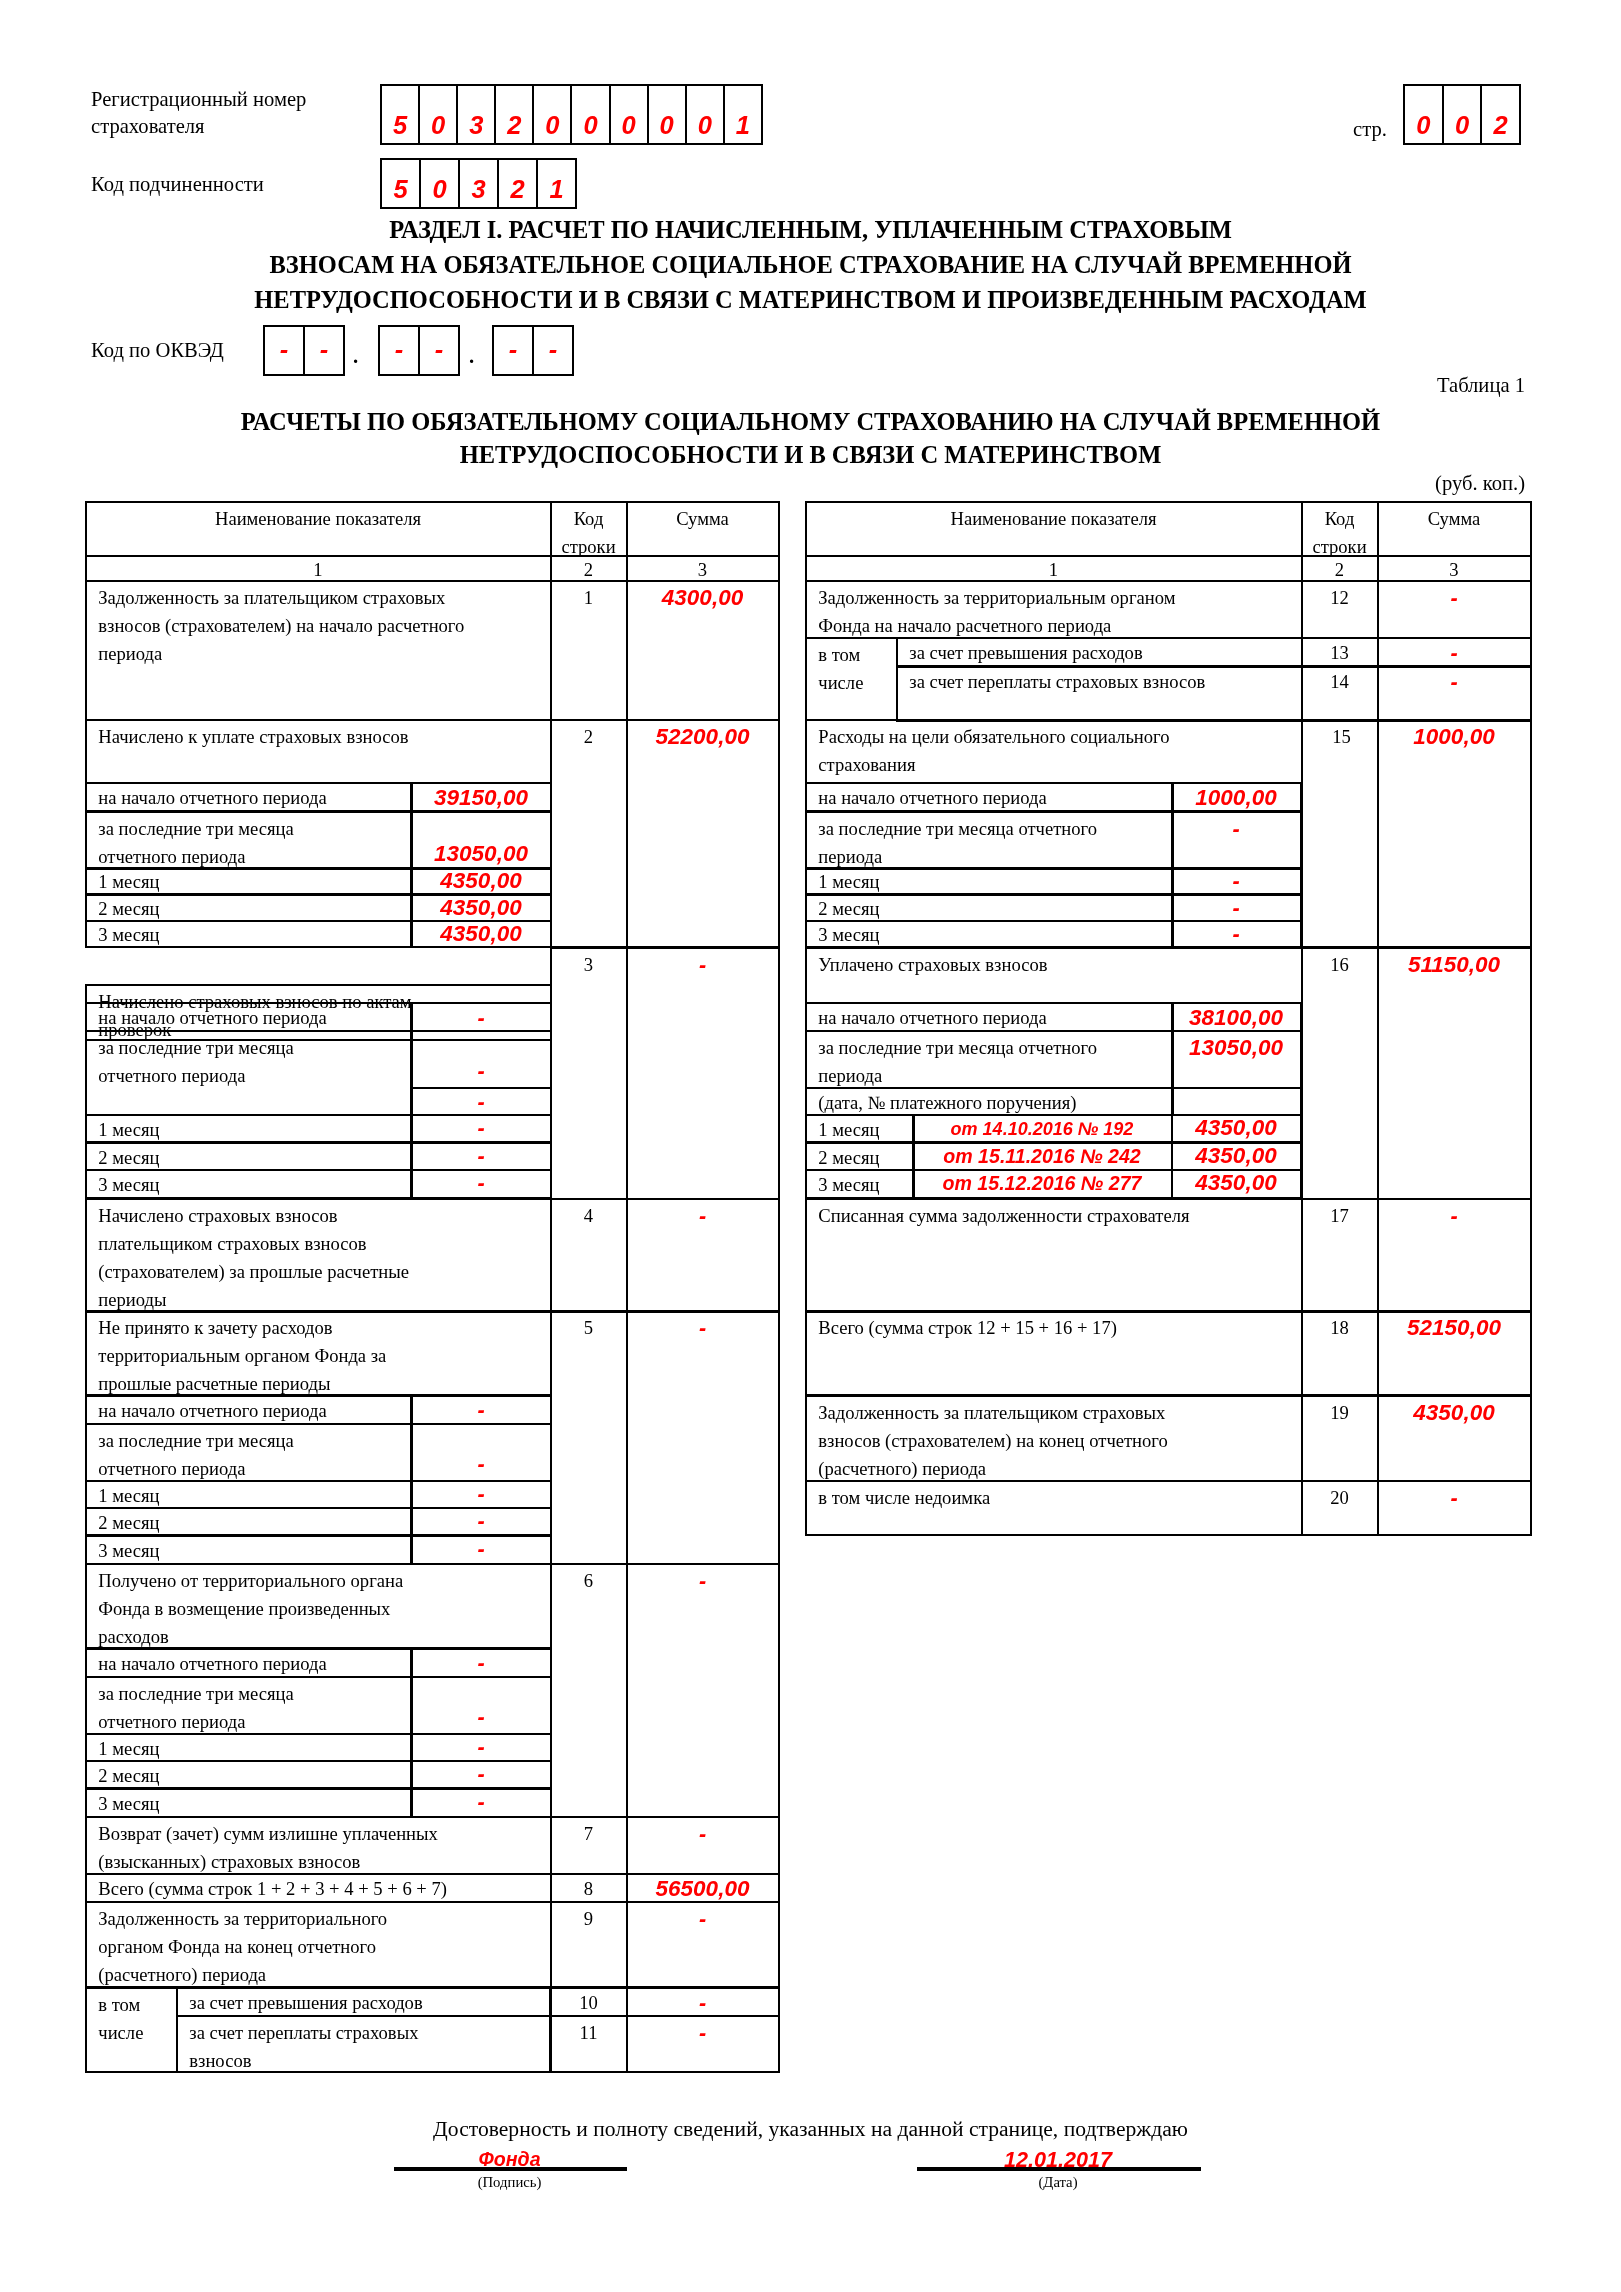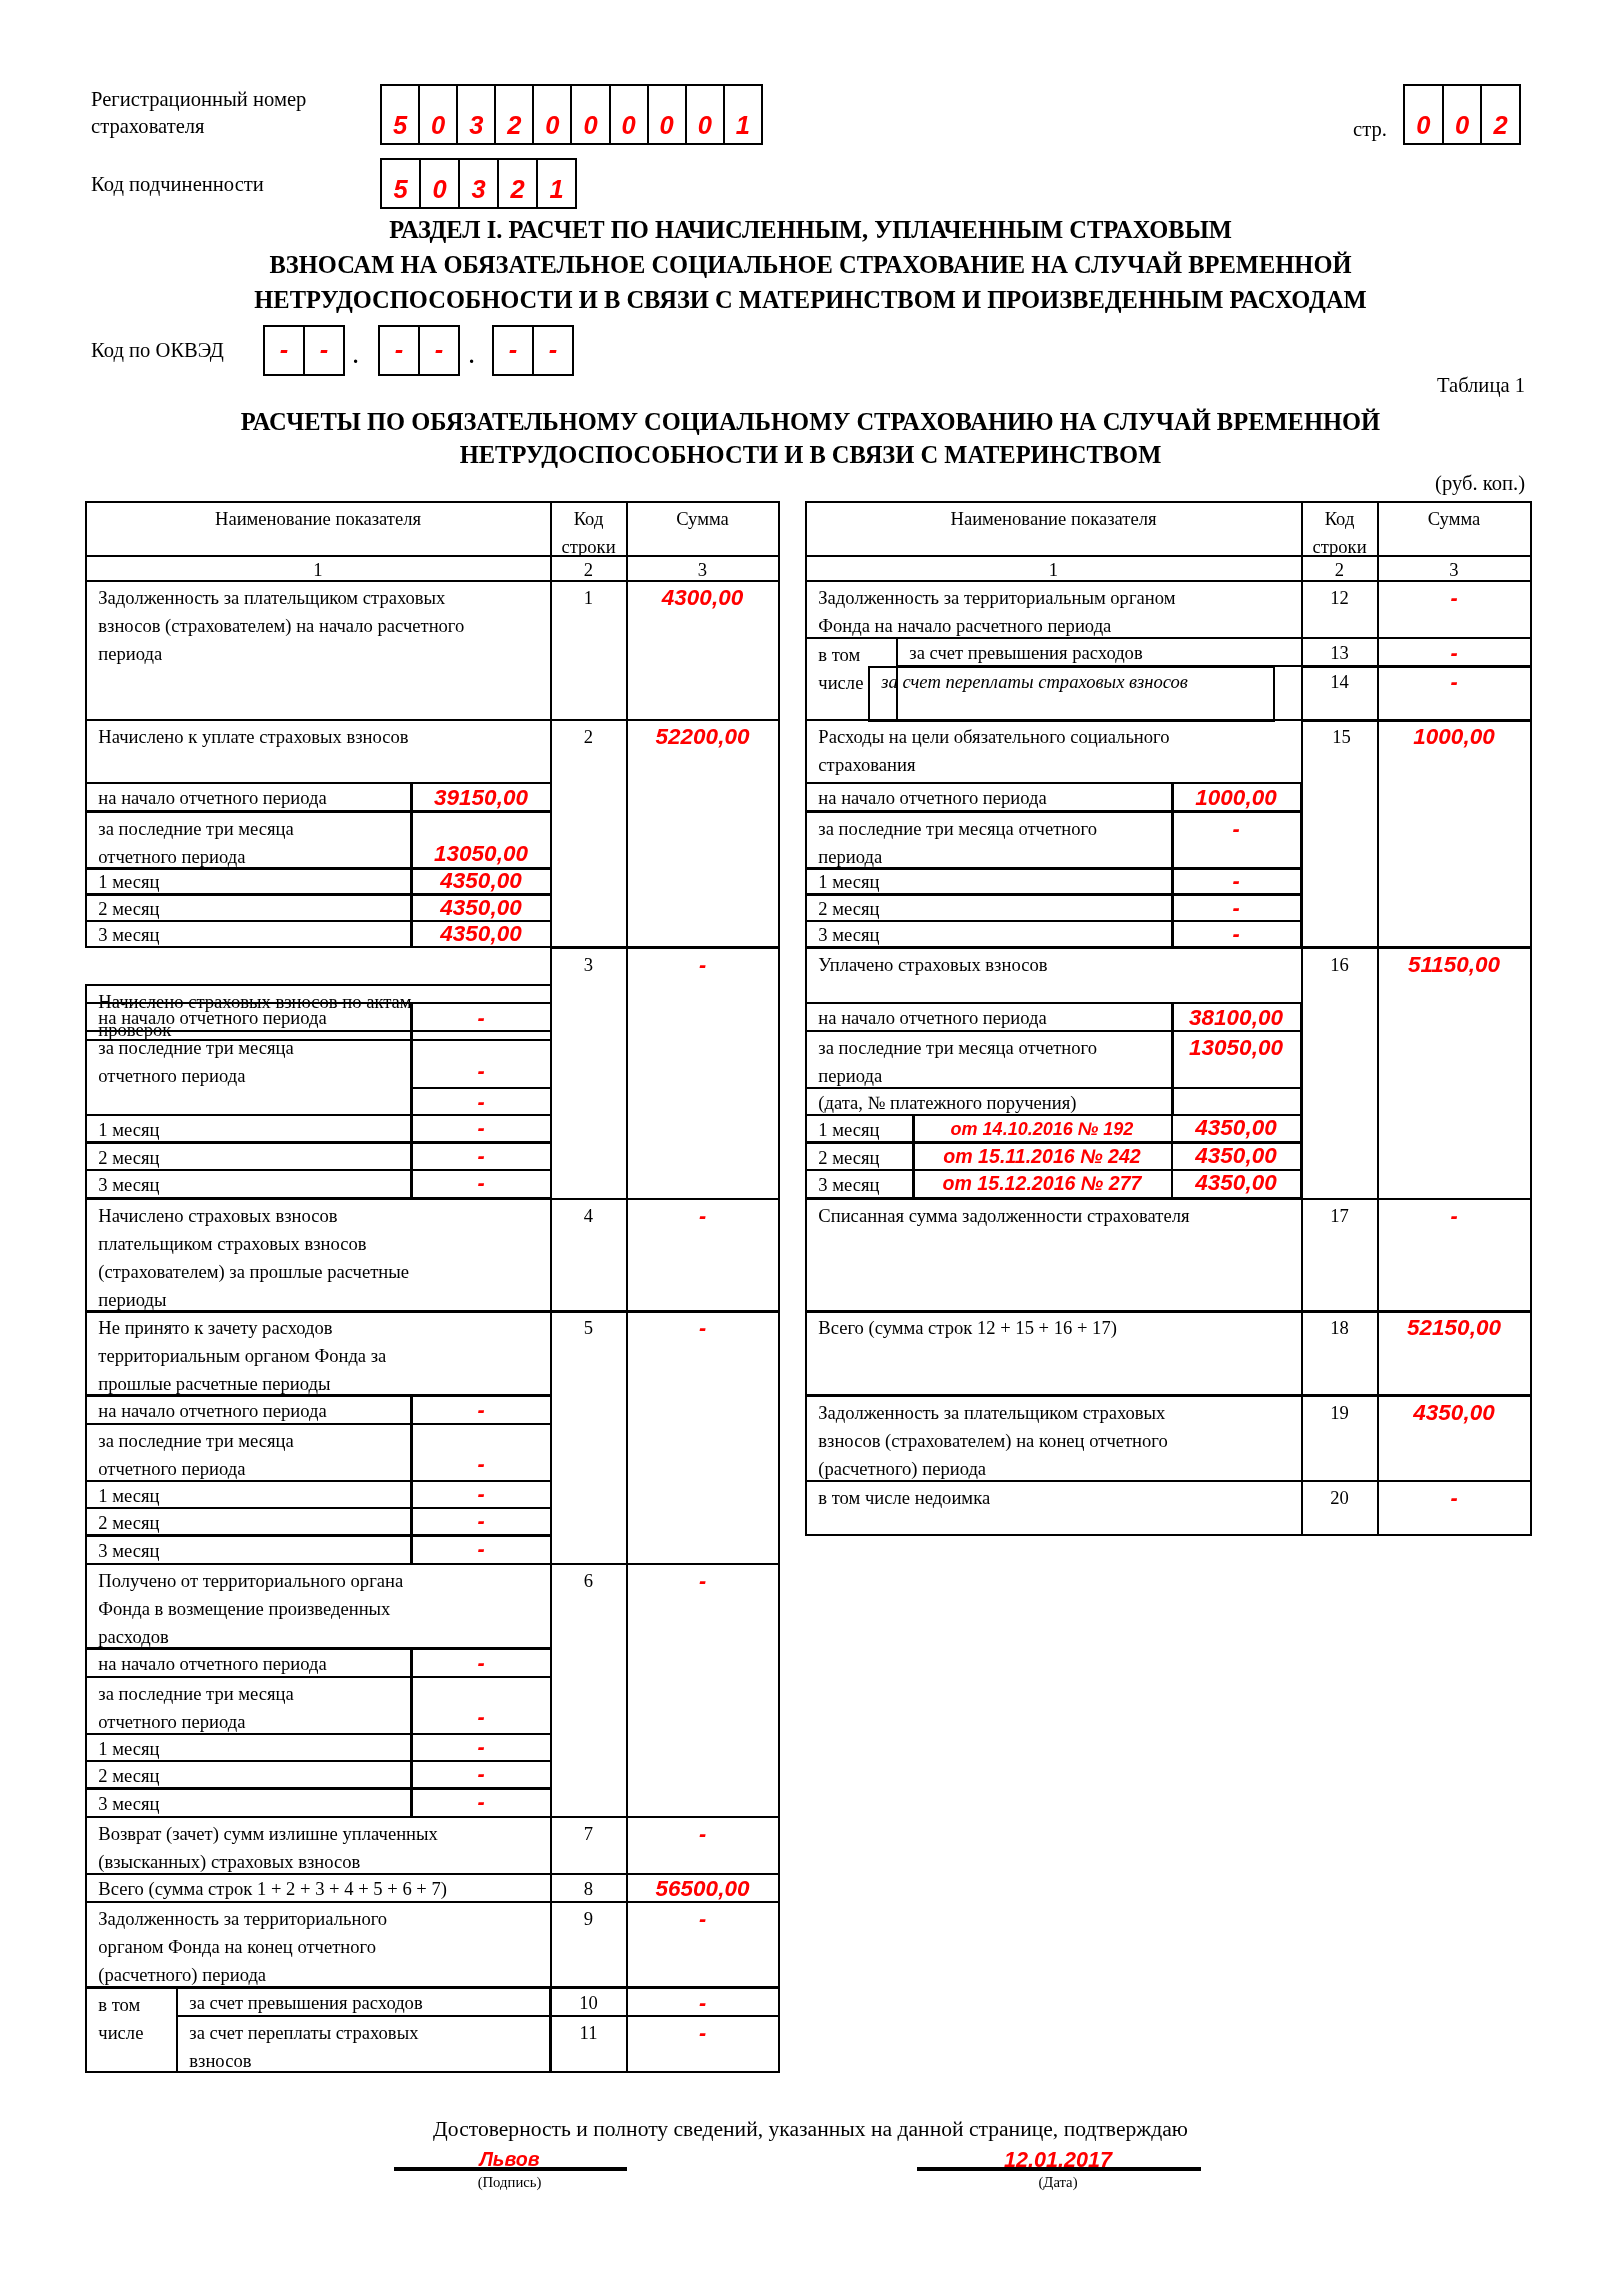--- a/index.html
+++ b/index.html
@@ -238,21 +238,21 @@
   <div class="cell ctr" style="left:1302px;top:581px;width:78px;height:59px;">12</div>
   <div class="cell ctr" style="left:1378px;top:581px;width:155px;height:59px;"><span class="red dash">-</span></div>
 
   <div class="cell" style="left:806px;top:638px;width:93px;height:84px;">
       <div>в том</div>
       <div>числе</div>
     </div>
   <div class="cell" style="left:897px;top:638px;width:407px;height:30px;line-height:24.5px;">за счет превышения расходов</div>
   <div class="cell ctr" style="left:1302px;top:638px;width:78px;height:30px;line-height:24.5px;">13</div>
   <div class="cell ctr" style="left:1378px;top:638px;width:155px;height:30px;line-height:24.5px;"><span class="red dash">-</span></div>
-  <div class="cell" style="left:869px;top:667px;width:407px;height:56px;line-height:24.5px;font-style:italic;">за счет переплаты страховых взносов</div>
+  <div class="cell" style="left:897px;top:667px;width:407px;height:56px;line-height:24.5px;">за счет переплаты страховых взносов</div>
   <div class="cell ctr" style="left:1302px;top:667px;width:78px;height:56px;line-height:24.5px;">14</div>
   <div class="cell ctr" style="left:1378px;top:667px;width:155px;height:56px;line-height:24.5px;"><span class="red dash">-</span></div>
 
   <div class="cell" style="left:806px;top:720px;width:498px;height:65px;">
       <div>Расходы на цели обязательного социального</div>
       <div>страхования</div>
     </div>
   <div class="cell ctr" style="left:1302px;top:720px;width:78px;height:229px;padding-left:6px;">15</div>
   <div class="cell ctr" style="left:1378px;top:720px;width:155px;height:229px;"><span class="red" style="font-size:22.5px">1000,00</span></div>
   <div class="cell" style="left:806px;top:783px;width:369px;height:30px;line-height:24.5px;">на начало отчетного периода</div>
@@ -307,19 +307,19 @@
   </div>
   <div class="cell ctr" style="left:1302px;top:1396px;width:78px;height:87px;">19</div>
   <div class="cell ctr" style="left:1378px;top:1396px;width:155px;height:87px;"><span class="red" style="font-size:22.5px">4350,00</span></div>
 
   <div class="cell" style="left:806px;top:1481px;width:498px;height:56px;">в том числе недоимка</div>
   <div class="cell ctr" style="left:1302px;top:1481px;width:78px;height:56px;">20</div>
   <div class="cell ctr" style="left:1378px;top:1481px;width:155px;height:56px;"><span class="red dash">-</span></div>
 </div>
 
 <div class="abs" style="left:0;width:1621px;top:2117px;text-align:center;font-size:21.6px;">Достоверность и полноту сведений, указанных на данной странице, подтверждаю</div>
-<div class="abs red" style="left:392px;width:235px;top:2148px;text-align:center;font-size:19.6px;">Львов</div>
+<div class="abs red" style="left:392px;width:235px;top:2148px;text-align:center;font-size:19.6px;">Фонда</div>
 <div class="sigline" style="left:394px;top:2167px;width:233px;"></div>
 <div class="abs" style="left:392px;width:235px;top:2174px;text-align:center;font-size:14.7px;">(Подпись)</div>
 <div class="abs red" style="left:916px;width:284px;top:2147px;text-align:center;font-size:21.6px;">12.01.2017</div>
 <div class="sigline" style="left:917px;top:2167px;width:284px;"></div>
 <div class="abs" style="left:916px;width:284px;top:2174px;text-align:center;font-size:14.7px;">(Дата)</div>
 
 
 </body></html>

